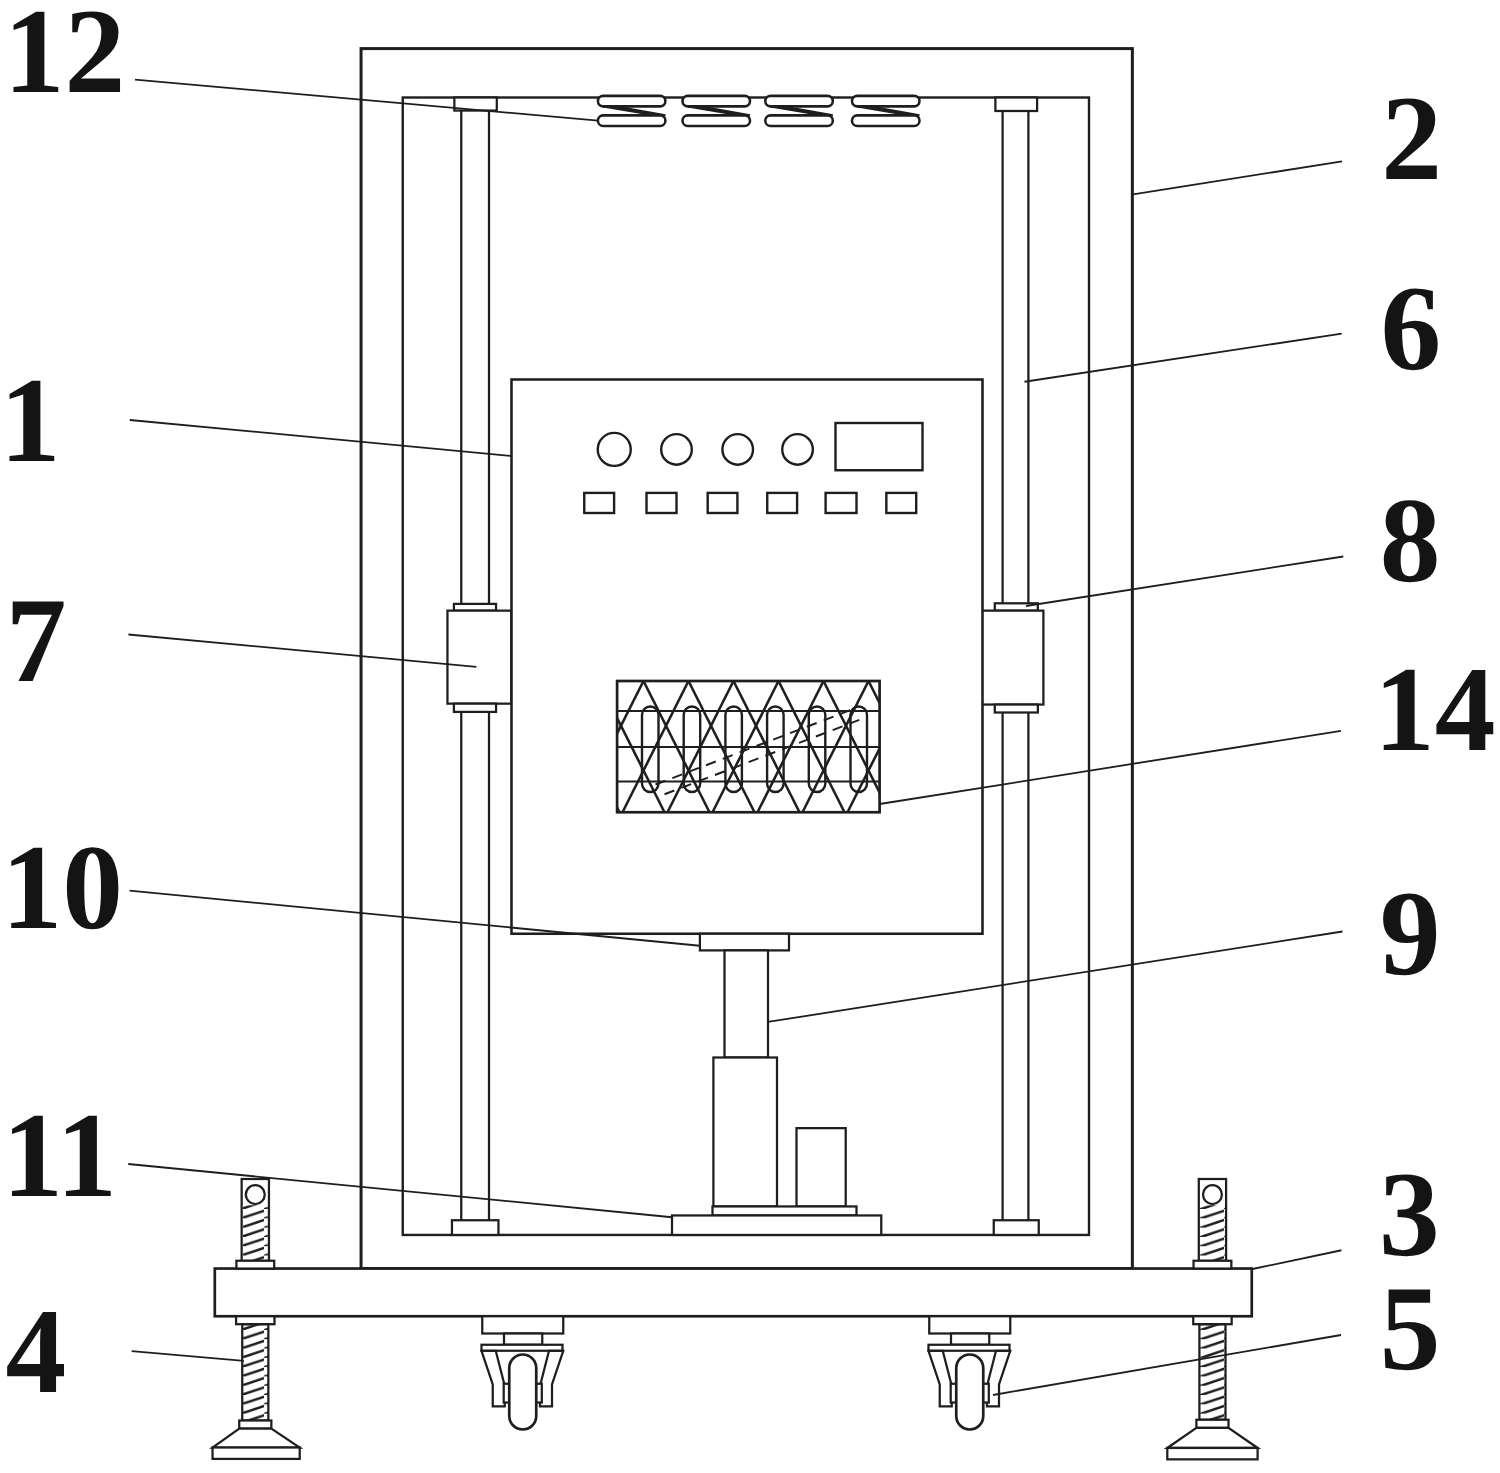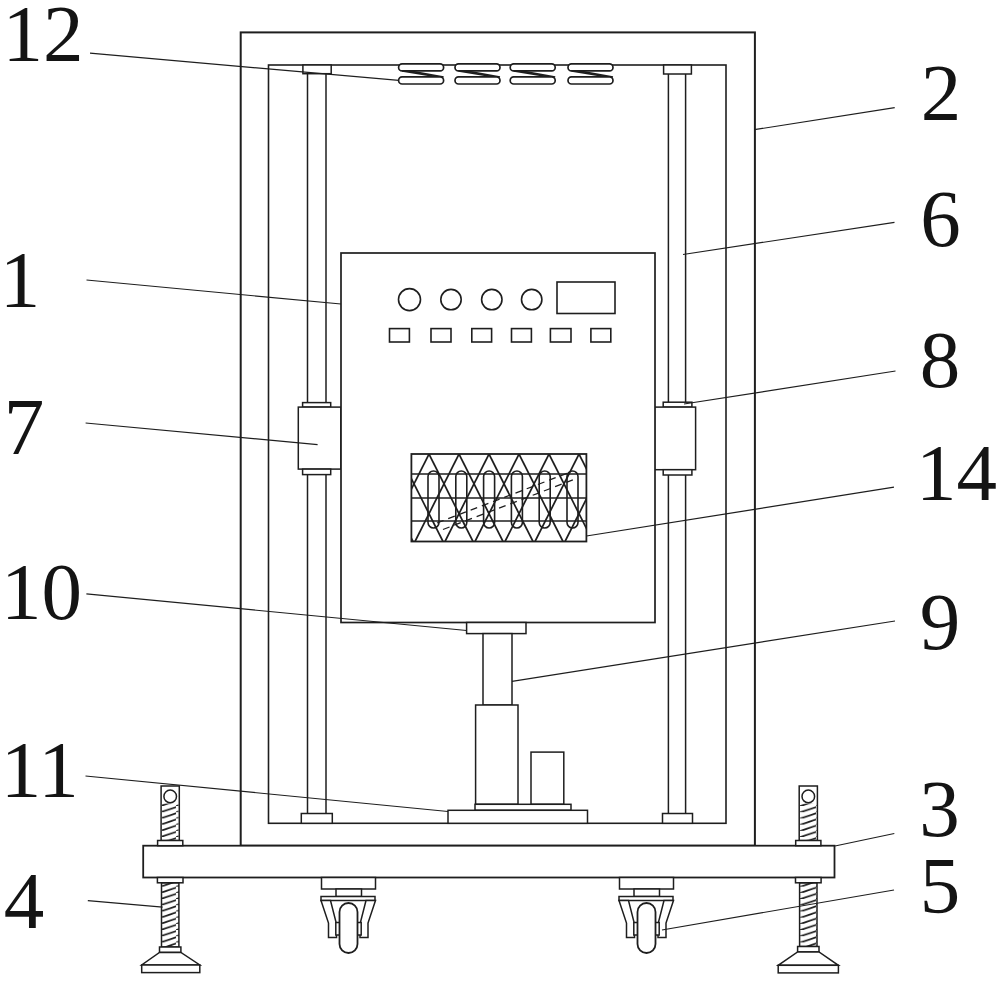--- a/index.html
+++ b/index.html
@@ -1,16 +1,16 @@
 <!DOCTYPE html>
 <html><head>
 <meta charset="utf-8">
 <style>
 html,body{margin:0;padding:0;background:#ffffff;}
-#page{position:relative;width:1000px;height:982px;background:#ffffff;overflow:hidden;}
+#page{position:relative;width:1000px;height:982px;background:#ffffff;overflow:hidden;font-weight:bold;}
 </style>
 </head>
 <body>
 
 <div id="page">
 <svg width="1000" height="982" viewBox="0 0 1000 982" xmlns="http://www.w3.org/2000/svg">
 <defs>
 <pattern id="thr" width="16" height="6.2" patternUnits="userSpaceOnUse">
           <path d="M-1,6.8 L17,0.8" stroke="#1e1e1e" stroke-width="1.7" fill="none"></path>
         </pattern>

